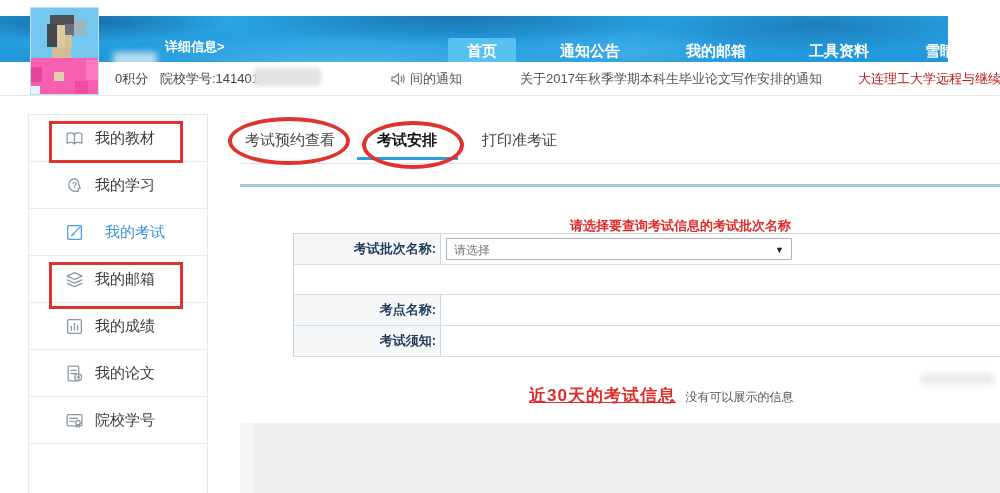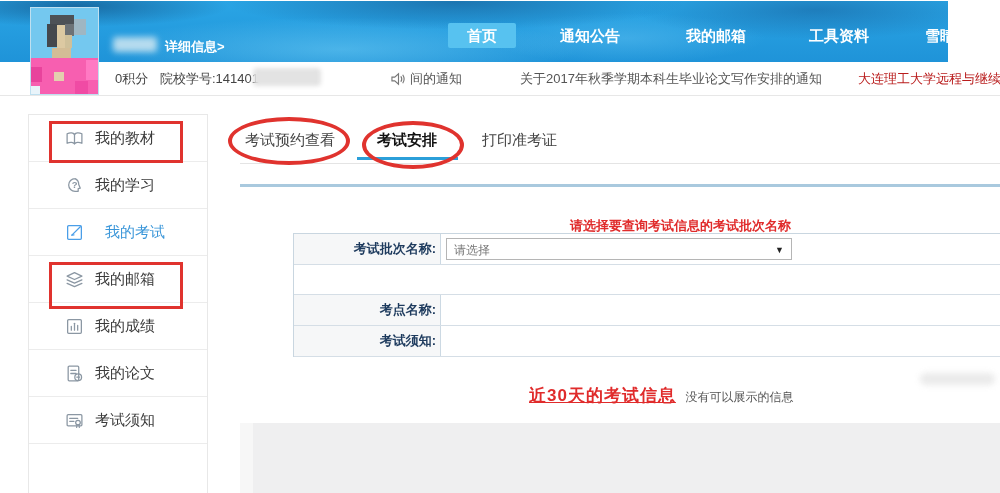--- a/index.html
+++ b/index.html
@@ -1,20 +1,20 @@
 <!DOCTYPE html>
 <html><head>
 <meta charset="utf-8">
 <style>
   html,body{margin:0;padding:0;background:#fff;}
   #screen{position:relative;width:1000px;height:493px;overflow:hidden;
     font-family:"Liberation Sans","DejaVu Sans",sans-serif;background:#fff;}
 
   
-  .banner{position:absolute;left:0;top:1px;width:948px;height:62px;
+  .banner{position:absolute;left:0;top:16px;width:948px;height:62px;
     background:
       radial-gradient(ellipse 220px 30px at 8% 8%, rgba(10,60,110,.55), transparent 70%),
       radial-gradient(ellipse 320px 38px at 48% 2%, rgba(15,70,125,.5), transparent 72%),
       radial-gradient(ellipse 260px 42px at 86% 14%, rgba(18,80,140,.45), transparent 70%),
       radial-gradient(ellipse 340px 46px at 36% 78%, rgba(125,215,250,.45), transparent 70%),
       radial-gradient(ellipse 200px 36px at 66% 60%, rgba(90,190,240,.5), transparent 70%),
       linear-gradient(180deg,#2aa5e5,#1f93d8);}
   .nav-item{position:absolute;top:22px;height:25px;line-height:25px;width:76px;
     text-align:center;color:#fff;font-size:15px;font-weight:bold;cursor:pointer;}
   .nav-item.active{background:#57c2f0;border-radius:2px;width:68px;}
@@ -204,21 +204,21 @@
       <svg viewBox="0 0 18 18">
           <g class="icon-stroke">
             <rect x="2" y="3.5" width="14" height="10.5" rx="1"></rect>
             <line x1="4.5" y1="7" x2="12" y2="7"></line>
             <line x1="4.5" y1="9.8" x2="8.5" y2="9.8"></line>
             <circle cx="12.3" cy="11" r="2.2"></circle>
             <line x1="11.4" y1="13" x2="11" y2="15.5"></line>
             <line x1="13.2" y1="13" x2="13.6" y2="15.5"></line>
           </g>
         </svg>
-      <span class="lbl">考试须知</span>
+      <span class="lbl">院校学号</span>
     </div>
   </div>
 
   <div class="red-box" style="left:49px;top:121px;width:128px;height:36px;"></div>
   <div class="red-box" style="left:49px;top:262px;width:128px;height:41px;"></div>
 
   <div class="tab" style="left:245px">考试预约查看</div>
   <div class="tab active" style="left:377px">考试安排</div>
   <div class="tab" style="left:482px">打印准考证</div>
   <div class="tab-underline"></div>

